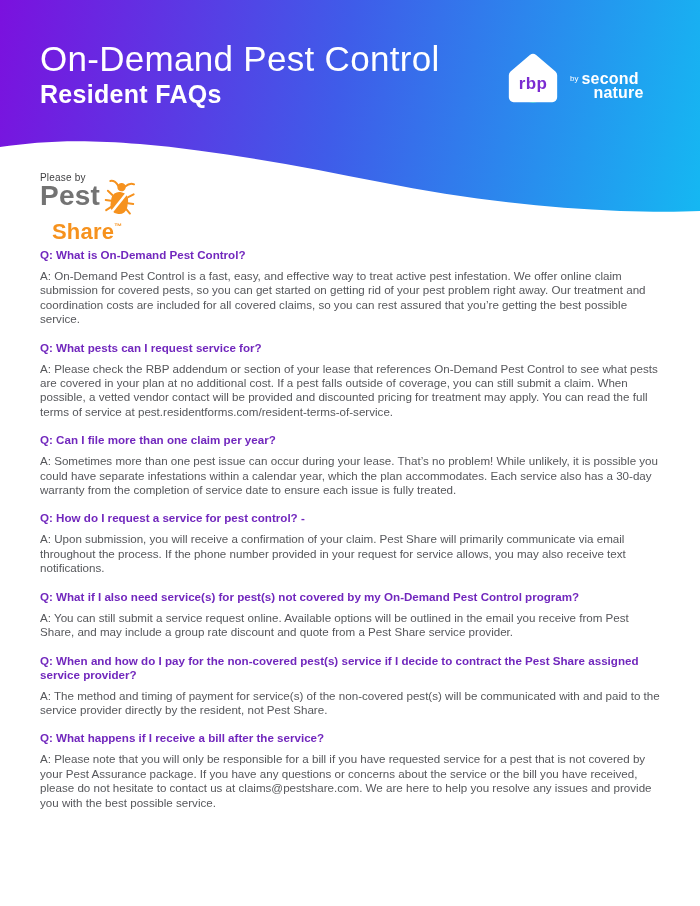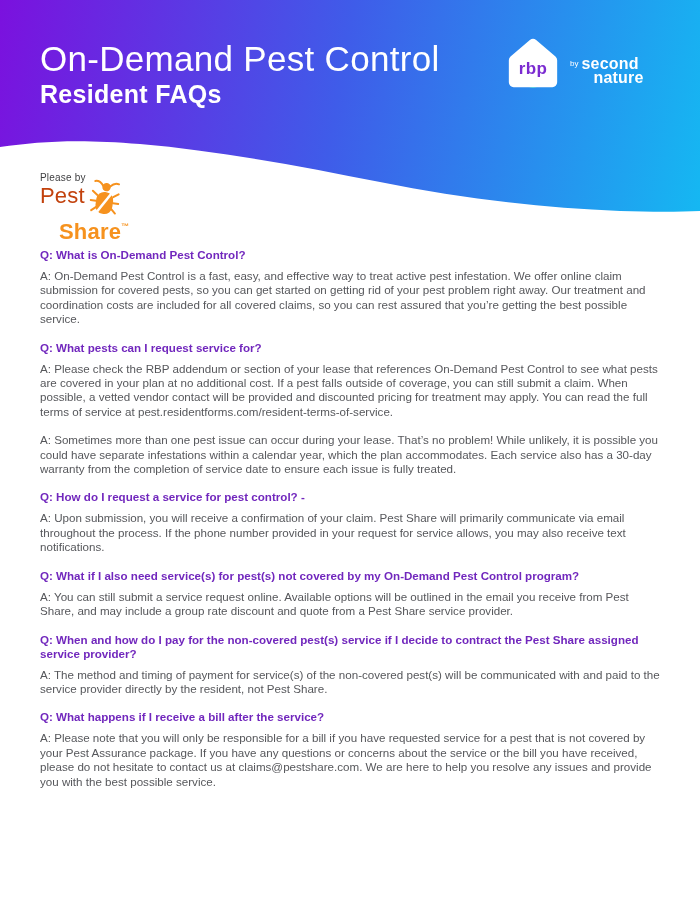--- a/index.html
+++ b/index.html
@@ -10,40 +10,40 @@
   
   .header{
     position:absolute;left:0;top:0;width:700px;height:220px;
     background:linear-gradient(100deg,#7B11DE 0%,#3F5CE9 48%,#15B8F2 100%);
   }
   .wave{position:absolute;left:0;bottom:0;width:700px;height:100px;display:block;}
   .titles{position:absolute;left:40px;top:44px;color:#ffffff;}
   .title1{font-size:35px;font-weight:400;line-height:30px;letter-spacing:.3px;}
   .title2{font-size:25px;font-weight:700;line-height:28px;margin-top:6px;letter-spacing:.3px;}
   
-  .rbp-logo{position:absolute;left:504px;top:35px;display:flex;align-items:center;}
+  .rbp-logo{position:absolute;left:504px;top:50px;display:flex;align-items:center;}
   .badge{position:relative;width:58px;height:58px;flex:0 0 auto;}
   .badge svg{display:block;width:58px;height:58px;}
   .rbp-text{
     position:absolute;left:0;top:0;width:58px;height:58px;
     display:flex;align-items:center;justify-content:center;
     padding-top:10px;box-sizing:border-box;
     color:#7B2BD1;font-weight:700;font-size:17px;letter-spacing:.3px;
   }
   .sn{display:flex;color:#ffffff;margin-left:8px;justify-content:flex-end;}
   .sn-by{font-size:8px;margin-top:15px;margin-right:3px;}
   .sn-words{font-weight:700;font-size:16px;line-height:14px;letter-spacing:.2px;margin-top:13px;}
   .sn-line2{margin-left:12px;}
   
   .powered{position:absolute;left:40px;top:172px;}
   .powered-label{font-size:10px;color:#3E3E40;letter-spacing:.2px;}
   .ps-row{display:flex;align-items:flex-start;margin-top:2px;}
-  .ps-pest{color:#c2410c;font-weight:400;font-size:22px;line-height:22px;letter-spacing:.2px;}
+  .ps-pest{color:#737373;font-weight:700;font-size:28px;line-height:22px;letter-spacing:.2px;}
   .bug{width:30px;height:38px;margin-left:5px;margin-top:-6px;transform:rotate(8deg);}
-  .ps-share-row{color:#F6921E;font-weight:700;font-size:22px;line-height:20px;margin-left:19px;letter-spacing:.2px;}
+  .ps-share-row{color:#F6921E;font-weight:700;font-size:22px;line-height:20px;margin-left:12px;letter-spacing:.2px;}
   .ps-tm{font-size:8px;vertical-align:10px;font-weight:700;}
   
   .content{position:absolute;left:40px;top:248px;width:621px;}
   .faq-q{
     color:#7127BD;font-weight:700;font-size:11.6px;line-height:14px;
     margin:0 0 7px 0;
   }
   .faq-a{
     color:#56575B;font-size:11.6px;line-height:14.4px;
     margin:0 0 14px 0;
@@ -107,20 +107,21 @@
   <div class="content">
     <section class="faq">
       <h3 class="faq-q">Q: What is On-Demand Pest Control?</h3>
       <p class="faq-a">A: On-Demand Pest Control is a fast, easy, and effective way to treat active pest infestation. We offer online claim submission for covered pests, so you can get started on getting rid of your pest problem right away. Our treatment and coordination costs are included for all covered claims, so you can rest assured that you’re getting the best possible service.</p>
     </section>
     <section class="faq">
       <h3 class="faq-q">Q: What pests can I request service for?</h3>
       <p class="faq-a">A: Please check the RBP addendum or section of your lease that references On-Demand Pest Control to see what pests are covered in your plan at no additional cost. If a pest falls outside of coverage, you can still submit a claim. When possible, a vetted vendor contact will be provided and discounted pricing for treatment may apply. You can read the full terms of service at pest.residentforms.com/resident-terms-of-service.</p>
     </section>
     <section class="faq">
+      <h3 class="faq-q">Q: Can I file more than one claim per year?</h3>
       <p class="faq-a">A: Sometimes more than one pest issue can occur during your lease. That’s no problem! While unlikely, it is possible you could have separate infestations within a calendar year, which the plan accommodates. Each service also has a 30-day warranty from the completion of service date to ensure each issue is fully treated.</p>
     </section>
     <section class="faq">
       <h3 class="faq-q">Q: How do I request a service for pest control? -</h3>
     </section>
     <section class="faq">
       <p class="faq-a">A: Upon submission, you will receive a confirmation of your claim. Pest Share will primarily communicate via email throughout the process. If the phone number provided in your request for service allows, you may also receive text notifications.</p>
     </section>
     <section class="faq">
       <h3 class="faq-q">Q: What if I also need service(s) for pest(s) not covered by my On-Demand Pest Control program?</h3>

